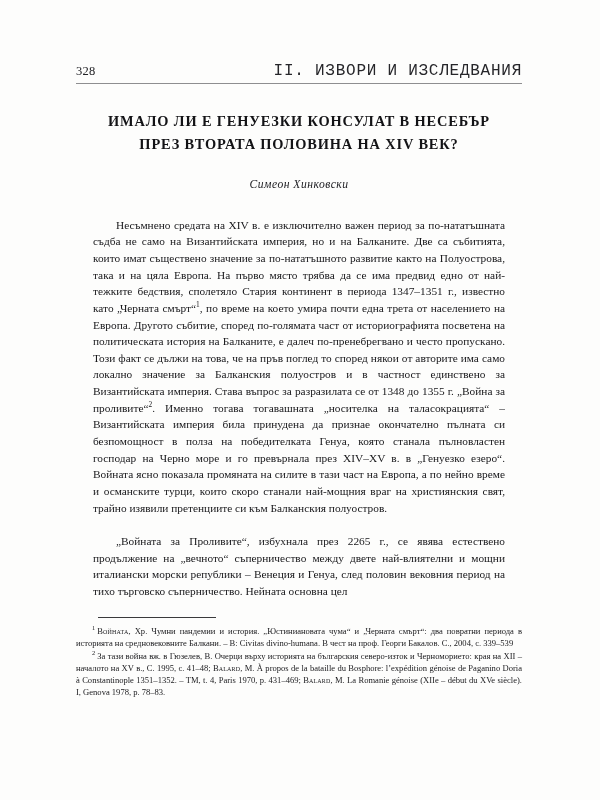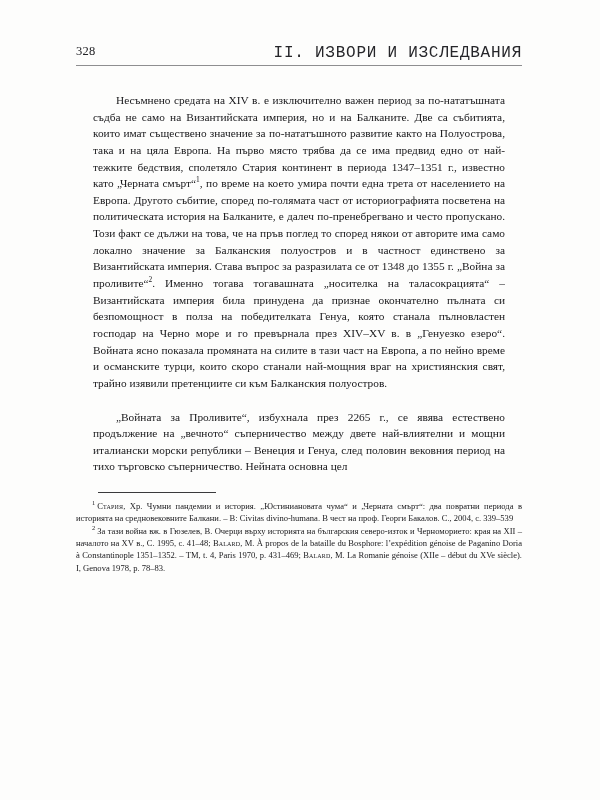--- a/index.html
+++ b/index.html
@@ -26,23 +26,23 @@
     position: absolute;
     left: 76px;
     top: 0;
     width: 446px;
     height: 800px;
   }
 
   
   .running-head {
     display: flex;
-    align-items: flex-start;
+    align-items: center;
     justify-content: space-between;
-    padding-top: 44px;
+    padding-top: 62px;
     font-size: 10.5px;
     letter-spacing: 0.4px;
     color: #26262a;
   }
   .folio {
     font-size: 12.5px;
     font-weight: 400;
     color: #202024;
     letter-spacing: 0.2px;
   }
@@ -140,27 +140,34 @@
 
 <div class="page">
   <div class="content">
 
     <div class="running-head">
       <span class="folio">328</span>
       <span class="head-title">II. ИЗВОРИ И ИЗСЛЕДВАНИЯ</span>
     </div>
     <div class="head-rule"></div>
 
+    <div class="title-block">
+      <h1 class="art-title">
+        <span>ИМАЛО ЛИ Е ГЕНУЕЗКИ КОНСУЛАТ В НЕСЕБЪР</span><br>
+        <span>ПРЕЗ ВТОРАТА ПОЛОВИНА НА XIV ВЕК?</span>
+      </h1>
+      <div class="author">Симеон Хинковски</div>
+    </div>
 
     <div class="body-text">
       <p><span>Несъмнено средата на XIV в. е изключително важен период за по-нататъшната съдба не само на Византийската империя, но и на Балканите. Две са събитията, които имат съществено значение за по-нататъшното развитие както на Полуострова, така и на цяла Европа. На първо място трябва да се има предвид едно от най-тежките бедствия, сполетяло Стария континент в периода 1347–1351 г., известно като „Черната смърт“</span><sup class="fn">1</sup><span>, по време на което умира почти една трета от населението на Европа. Другото събитие, според по-голямата част от историографията посветена на политическата история на Балканите, е далеч по-пренебрегвано и често пропускано. Този факт се дължи на това, че на пръв поглед то според някои от авторите има само локално значение за Балканския полуостров и в частност единствено за Византийската империя. Става въпрос за разразилата се от 1348 до 1355 г. „Война за проливите“</span><sup class="fn">2</sup><span>. Именно тогава тогавашната „носителка на таласокрацията“ – Византийската империя била принудена да признае окончателно пълната си безпомощност в полза на победителката Генуа, която станала пълновластен господар на Черно море и го превърнала през XIV–XV в. в „Генуезко езеро“. Войната ясно показала промяната на силите в тази част на Европа, а по нейно време и османските турци, които скоро станали най-мощния враг на християнския свят, трайно изявили претенциите си към Балканския полуостров.</span></p>
       <p>„Войната за Проливите“, избухнала през 2265 г., се явява естествено продължение на „вечното“ съперничество между двете най-влиятелни и мощни италиански морски републики – Венеция и Генуа, след половин вековния период на тихо търговско съперничество. Нейната основна цел</p>
     </div>
 
     <div class="fn-rule"></div>
 
     <div class="footnotes">
-      <p><sup class="fn-num">1</sup><span class="sc">Стария</span><span>, Хр. Чумни пандемии и история. „Юстиниановата чума“ и „Черната смърт“: два повратни периода в историята на средновековните Балкани. – В: </span><span class="it">Civitas divino-humana. В чест на проф. Георги Бакалов</span><span>. С., 2004, с. 339–539</span></p>
+      <p><sup class="fn-num">1</sup><span class="sc">Войната</span><span>, Хр. Чумни пандемии и история. „Юстиниановата чума“ и „Черната смърт“: два повратни периода в историята на средновековните Балкани. – В: </span><span class="it">Civitas divino-humana. В чест на проф. Георги Бакалов</span><span>. С., 2004, с. 339–539</span></p>
       <p><sup class="fn-num">2</sup><span>За тази война вж. в Гюзелев, В. </span><span class="it">Очерци върху историята на българския северо-изток и Черноморието: края на XII – началото на XV в</span><span>., С. 1995, с. 41–48; </span><span class="sc">Balard</span><span>, M. À propos de la bataille du Bosphore: l’expédition génoise de Paganino Doria à Constantinople 1351–1352. – </span><span class="it">TM</span><span>, t. 4, Paris 1970, p. 431–469; </span><span class="sc">Balard</span><span>, M. </span><span class="it">La Romanie génoise (XIIe – début du XVe siècle)</span><span>. I, Genova 1978, p. 78–83.</span></p>
     </div>
 
   </div>
 </div>
 
 </body></html>

